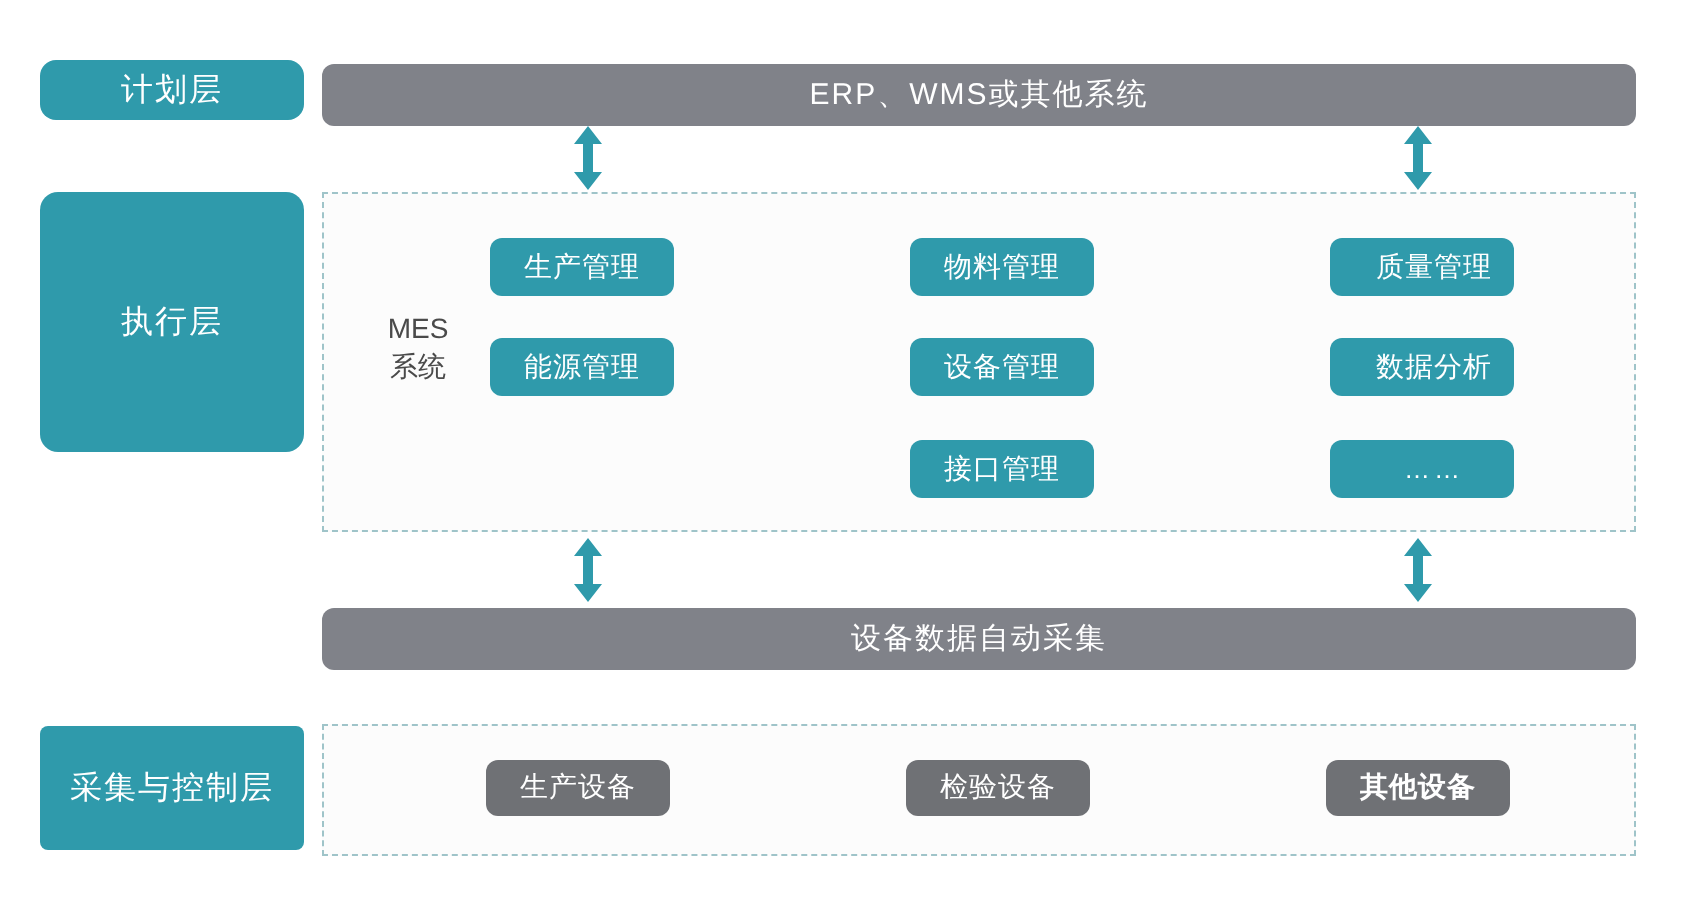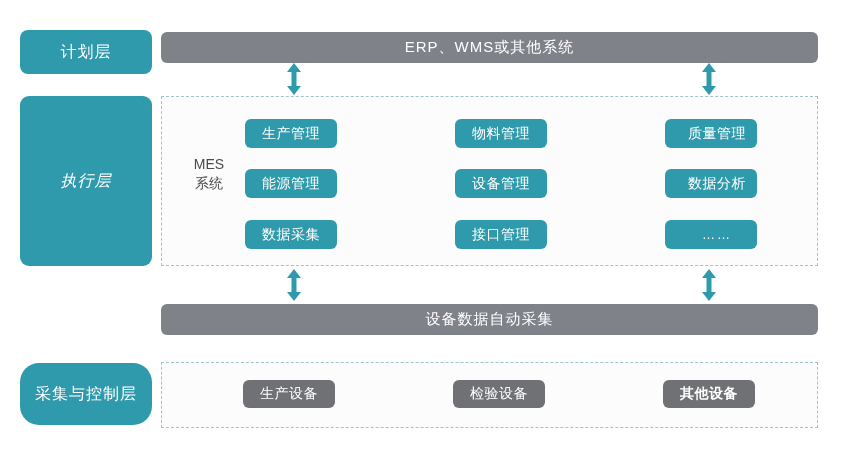--- a/index.html
+++ b/index.html
@@ -24,23 +24,23 @@
     background: #2f9aab;
     color: #ffffff;
     border-radius: 7px;
     display: flex;
     align-items: center;
     justify-content: center;
     font-size: 16px;
     letter-spacing: 1px;
     box-sizing: border-box;
   }
-  .layer-label.plan   { left: 20px;  top: 30px;  width: 132px; height: 44px;  border-radius: 8px; }
-  .layer-label.exec   { left: 20px;  top: 96px;  width: 132px; height: 170px; border-radius: 9px; font-style: italic; }
-  .layer-label.ctrl   { left: 20px;  top: 363px; width: 132px; height: 62px;  border-radius: 19px; }
+  .layer-label.plan   { left: 20px;  top: 30px;  width: 132px; height: 30px;  border-radius: 8px; }
+  .layer-label.exec   { left: 20px;  top: 96px;  width: 132px; height: 130px; border-radius: 9px; }
+  .layer-label.ctrl   { left: 20px;  top: 363px; width: 132px; height: 62px;  border-radius: 4px; }
 
   
   .grey-bar {
     position: absolute;
     left: 161px;
     width: 657px;
     height: 31px;
     background: #808289;
     border-radius: 6px;
     color: #ffffff;
@@ -160,21 +160,20 @@
 
   <div class="dashed-box exec"></div>
 
   <div class="mes-label">
     <span>MES</span>
     <span class="l2">系统</span>
   </div>
 
   <div class="pill col1 row1">生产管理</div>
   <div class="pill col1 row2">能源管理</div>
-  <div class="pill col1 row3">数据采集</div>
 
   <div class="pill col2 row1">物料管理</div>
   <div class="pill col2 row2">设备管理</div>
   <div class="pill col2 row3">接口管理</div>
 
   <div class="pill col3 row1">质量管理</div>
   <div class="pill col3 row2">数据分析</div>
   <div class="pill col3 row3 dots">……</div>
 
   <div class="dbl-arrow arr-bl">

